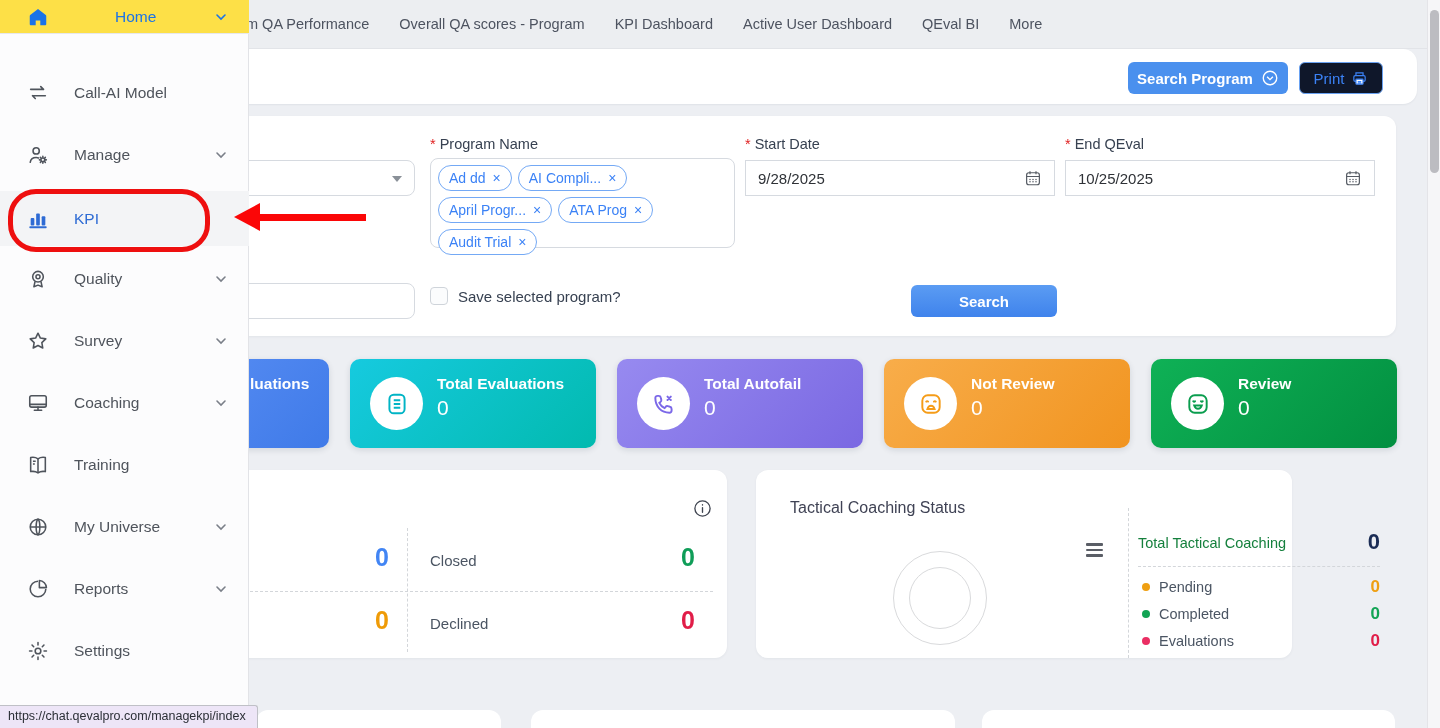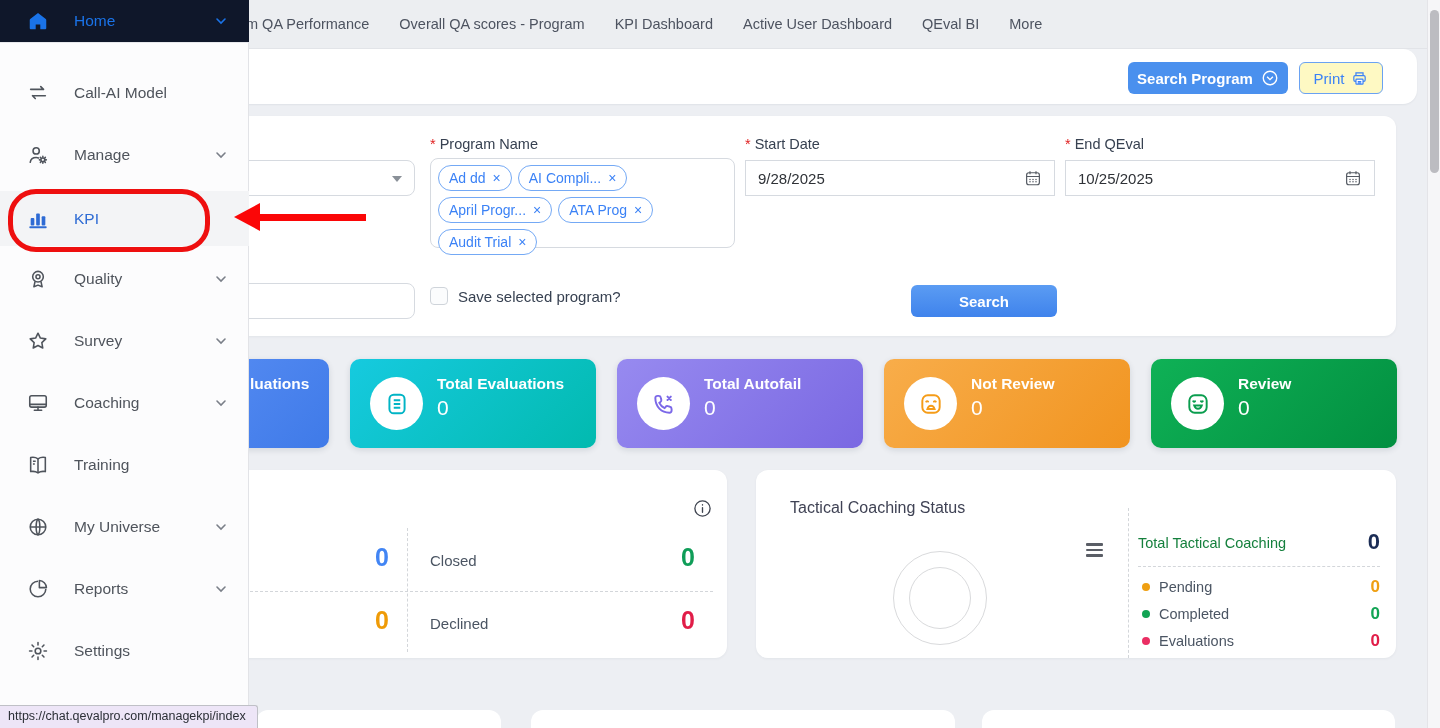--- a/index.html
+++ b/index.html
@@ -7,21 +7,21 @@
   body { font-family:"Liberation Sans", sans-serif; background:#edeff3; overflow:hidden; }
   .app { position:relative; width:1440px; height:728px; background:#edeff3; overflow:hidden; }
 
   
   .tabstrip { position:absolute; left:0; top:0; width:1427px; height:49px; background:#eceef1; border-bottom:1px solid #e2e4e8; display:flex; align-items:center; gap:30px; padding-left:246px; z-index:5; }
   .tab { font-size:14.5px; color:#4d5360; white-space:nowrap; cursor:pointer; }
 
   
   .headerband { position:absolute; left:-16px; top:49px; width:1433px; height:55px; background:#ffffff; border-radius:14px; box-shadow:0 1px 2px rgba(20,30,50,.06); z-index:5; }
   .btn-search-program { position:absolute; left:1128px; top:62px; width:160px; height:32px; background:#4a90ee; border:none; border-radius:6px; color:#fff; font-size:15px; font-weight:600; display:flex; align-items:center; justify-content:center; gap:8px; cursor:pointer; z-index:6; font-family:inherit; }
-  .btn-print { position:absolute; left:1299px; top:62px; width:84px; height:32px; background:#fef9c3; border:1px solid #6aa2f2; border-radius:6px; color:#3b82f6; font-size:15px; display:flex; align-items:center; justify-content:center; gap:7px; cursor:pointer; z-index:6; font-family:inherit; }
+  .btn-print { position:absolute; left:1299px; top:62px; width:84px; height:32px; background:#0f172a; border:1px solid #6aa2f2; border-radius:6px; color:#3b82f6; font-size:15px; display:flex; align-items:center; justify-content:center; gap:7px; cursor:pointer; z-index:6; font-family:inherit; }
 
   
   .formcard { position:absolute; left:230px; top:116px; width:1166px; height:220px; background:#fff; border-radius:12px; box-shadow:0 1px 3px rgba(20,30,50,.05); z-index:4; }
   .field-label { position:absolute; font-size:14.5px; color:#374151; }
   .req { color:#e02020; margin-right:4px; }
   .select-cut { position:absolute; left:-40px; top:44px; width:225px; height:36px; border:1px solid #d6dae0; border-radius:8px; background:#fff; }
   .select-caret { position:absolute; right:12px; top:15px; width:0; height:0; border-left:5px solid transparent; border-right:5px solid transparent; border-top:6px solid #8a9098; }
   .tagbox { position:absolute; left:200px; top:42px; width:305px; height:90px; border:1px solid #d6dae0; border-radius:8px; background:#fff; padding:6px 7px; display:flex; flex-wrap:wrap; align-content:flex-start; gap:6px; }
   .tagpill { display:inline-flex; align-items:center; gap:7px; height:26px; padding:0 10px; border:1px solid #74a9f5; border-radius:14px; color:#3b82f6; font-size:14px; background:#fff; cursor:default; }
   .tagpill .x { font-size:14px; color:#3b82f6; cursor:pointer; line-height:1; }
@@ -40,21 +40,21 @@
   .card-blue   { left:150px; width:179px; background:linear-gradient(135deg,#5b90f5,#3f7ae8); }
   .card-blue .t { left:100px; }
   .card-teal   { left:350px; width:246px; background:linear-gradient(135deg,#16cadf,#02baaf); }
   .card-purple { left:617px; width:246px; background:linear-gradient(135deg,#978af0,#7a68e2); }
   .card-orange { left:884px; width:246px; background:linear-gradient(135deg,#f8ad4a,#f19420); }
   .card-green  { left:1151px; width:246px; background:linear-gradient(135deg,#0fb156,#028f40); }
 
   
   .panel { position:absolute; top:470px; background:#fff; border-radius:12px; box-shadow:0 1px 3px rgba(20,30,50,.05); z-index:4; }
   .panel-left { left:230px; width:497px; height:188px; }
-  .panel-right { left:756px; width:640px; height:188px; }
+  .panel-right { left:756px; width:536px; height:188px; }
   .info-ic { position:absolute; left:463px; top:29px; width:19px; height:19px; cursor:pointer; }
   .dash-v { border-left:1.5px dashed #d3d6da; position:absolute; }
   .dash-h { border-top:1.5px dashed #d3d6da; position:absolute; }
   .num { position:absolute; font-size:25px; font-weight:600; width:60px; text-align:center; }
   .rowlabel { position:absolute; font-size:15px; color:#4b5563; }
   .pr-title { position:absolute; left:34px; top:29px; font-size:16px; color:#3f4254; font-weight:500; }
   .donut-outer { position:absolute; left:137px; top:81px; width:94px; height:94px; border:1.5px solid #d9dadc; border-radius:50%; }
   .donut-inner { position:absolute; left:153px; top:97px; width:62px; height:62px; border:1.5px solid #d9dadc; border-radius:50%; }
   .burger { position:absolute; left:330px; top:73px; width:17px; cursor:pointer; }
   .burger div { height:2.5px; background:#5a5e66; border-radius:1px; margin-bottom:3px; }
@@ -63,21 +63,21 @@
   .legend-row { position:absolute; left:386px; width:238px; height:18px; display:flex; align-items:center; }
   .legend-dot { width:8px; height:8px; border-radius:50%; margin-right:9px; flex:none; }
   .legend-lab { font-size:14.5px; color:#4b5563; }
   .legend-val { margin-left:auto; font-size:17px; font-weight:600; }
 
   
   .bottomcard { position:absolute; top:710px; height:18px; background:#fff; border-radius:12px 12px 0 0; z-index:4; }
 
   
   .sidebar { position:absolute; left:0; top:0; width:249px; height:728px; background:#fcfcfd; border-right:1px solid #e2e3e7; z-index:40; }
-  .side-home { position:absolute; left:0; top:0; width:249px; height:43px; background:#0f172a; border-bottom:1px solid #e7e8ec; display:flex; align-items:center; cursor:pointer; }
+  .side-home { position:absolute; left:0; top:0; width:249px; height:34px; background:#fde047; border-bottom:1px solid #e7e8ec; display:flex; align-items:center; cursor:pointer;gap:41px; }
   .side-item { position:absolute; left:0; width:249px; height:48px; display:flex; align-items:center; cursor:pointer; }
   .side-item.hl { background:#f3f4f6; }
   .s-ic { width:22px; height:22px; margin-left:27px; flex:none; display:flex; }
   .s-lab { margin-left:25px; font-size:15.5px; color:#4f545c; }
   .s-lab.blue { color:#1a73e8; font-weight:500; }
   .s-lab.kpi { color:#2e6bd4; font-weight:500; }
   .s-chev { margin-left:auto; margin-right:20px; display:flex; }
 
   
   .anno-rect { position:absolute; left:8px; top:189px; width:202px; height:63px; border:5px solid #ee0f0f; border-radius:28px; z-index:100; pointer-events:none; }

